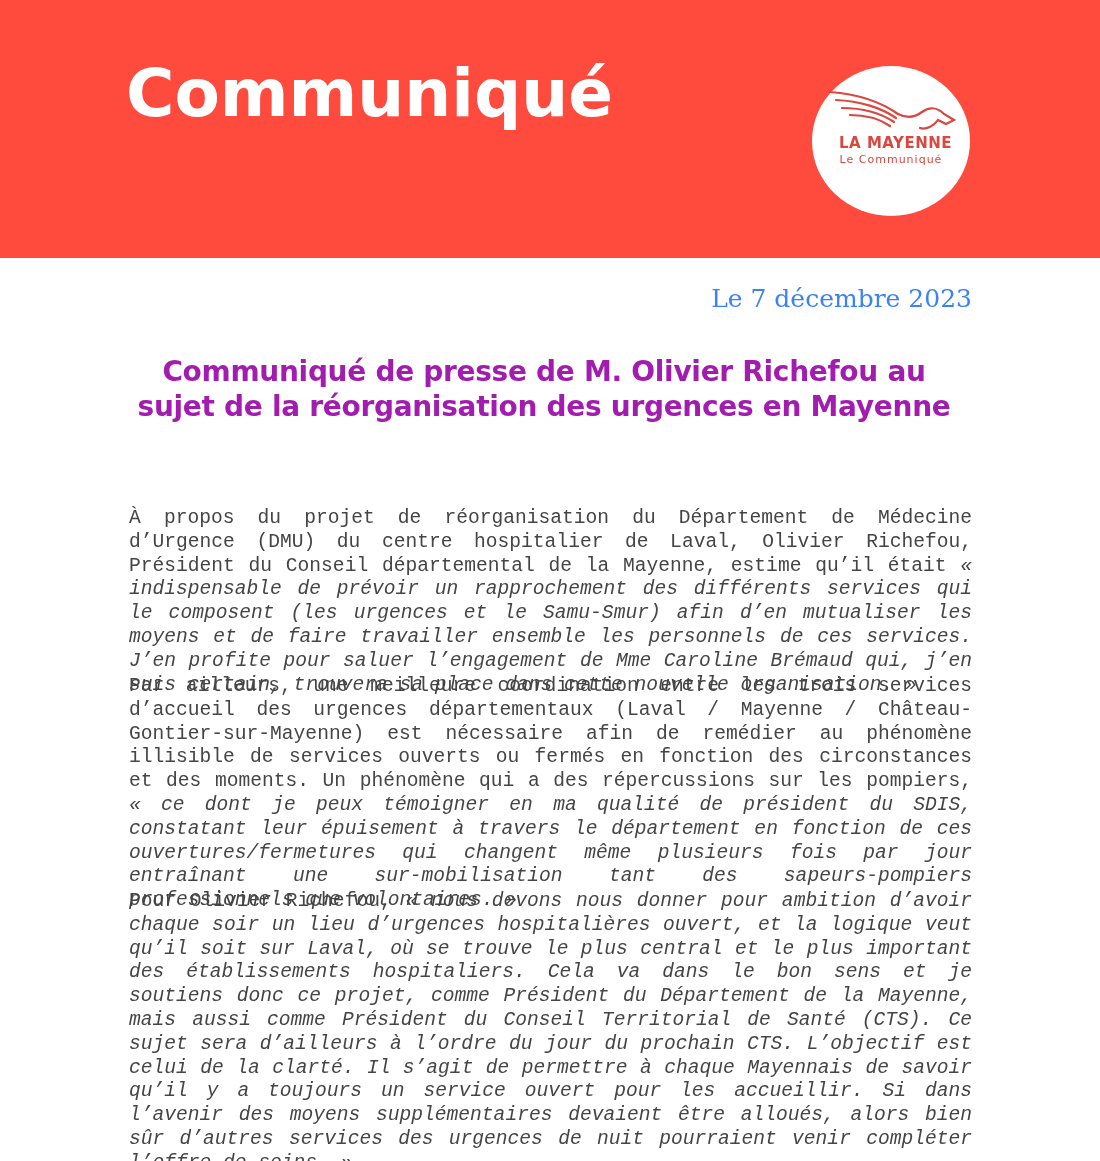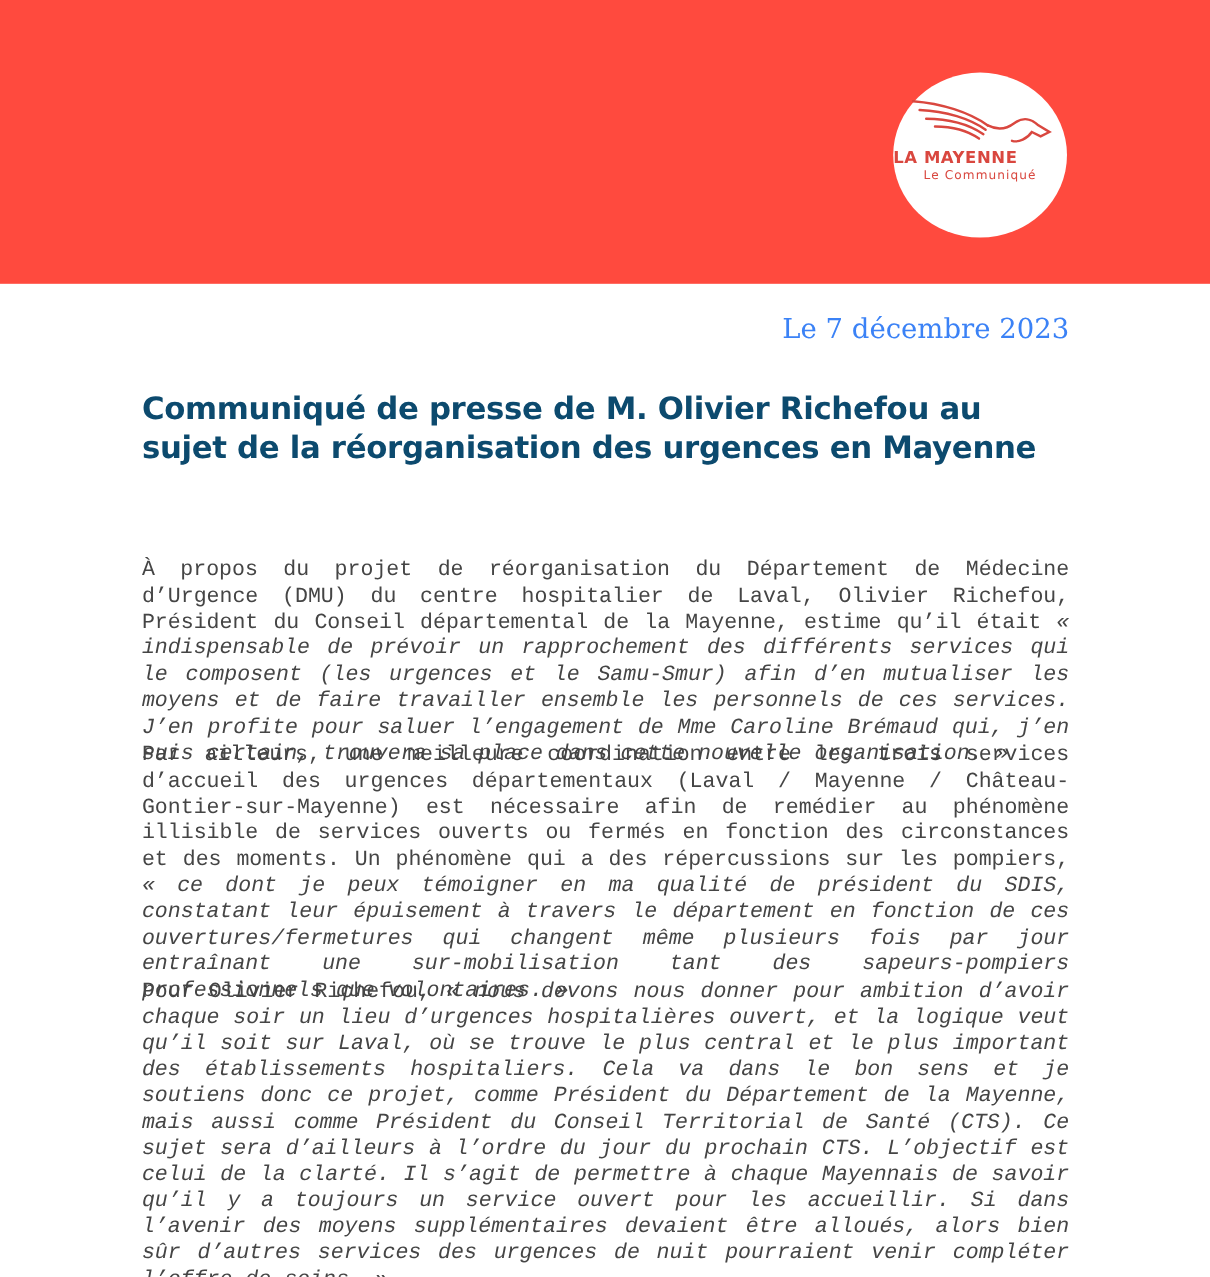--- a/index.html
+++ b/index.html
@@ -15,53 +15,54 @@
     position: absolute; left: 126px; top: 54px;
     color: #ffffff; font-family: "DejaVu Sans", sans-serif; font-weight: bold;
     font-size: 66px; line-height: 80px; letter-spacing: 0px;
   }
   .logo-circle {
     position: absolute; left: 812px; top: 66px; width: 158px; height: 150px;
     border-radius: 50%; background: #ffffff;
   }
   .logo-wing { position: absolute; left: 826px; top: 84px; }
   .logo-name {
-    position: absolute; left: 812px; top: 134px; width: 140px; text-align: left;
+    position: absolute; left: 812px; top: 134px; width: 140px; text-align: right;
     color: #d9473f; font-family: "DejaVu Sans", sans-serif; font-weight: bold;
     font-size: 15px; letter-spacing: 0.5px;
   }
   .logo-sub {
     position: absolute; left: 812px; top: 153px; width: 158px; text-align: center;
     color: #d9473f; font-family: "DejaVu Sans", sans-serif; font-size: 11px;
     letter-spacing: 1px;
   }
   .date {
     position: absolute; right: 128px; top: 284px;
     color: #3b82f6; font-family: "DejaVu Serif", serif; font-size: 25px;
   }
   .headline {
     position: absolute; left: 129px; top: 354px; width: 830px;
-    color: #0c4a6e; font-family: "DejaVu Sans", sans-serif; font-weight: bold;
-    font-size: 28px; line-height: 35px; letter-spacing: -0.3px;
+    color: #a21caf; font-family: "DejaVu Sans", sans-serif; font-weight: bold;
+    font-size: 28px; line-height: 35px; letter-spacing: -0.3px; text-align: center;
   }
   .body-text {
     position: absolute; left: 129px; width: 843px;
     color: #454545; font-family: Liberation Mono, monospace; font-size: 19.6px;
     line-height: 23.8px; text-align: justify; margin: 0;
   }
   .body-text em { font-style: italic; }
   #p1 { top: 507px; }
   #p2 { top: 675px; }
   #p3 { top: 890px; }
 </style>
 </head>
 <body>
 
 <div class="banner"></div>
 <div class="banner-title">
+  <div>Communiqué</div>
 </div>
 
 <div class="logo-circle"></div>
 <svg class="logo-wing" width="132" height="50" viewBox="0 0 132 50">
   <g fill="none" stroke="#d9473f" stroke-width="2.2" stroke-linecap="round">
     <path d="M4 8 C30 10, 55 18, 72 30"></path>
     <path d="M10 16 C34 17, 56 24, 70 34"></path>
     <path d="M16 24 C38 24, 56 30, 68 38"></path>
     <path d="M24 31 C40 31, 54 35, 64 42"></path>
     <path d="M72 30 C80 34, 88 34, 96 28 C104 22, 112 24, 118 30 L128 36 L120 40 L112 36 C108 42, 100 46, 94 44"></path>

